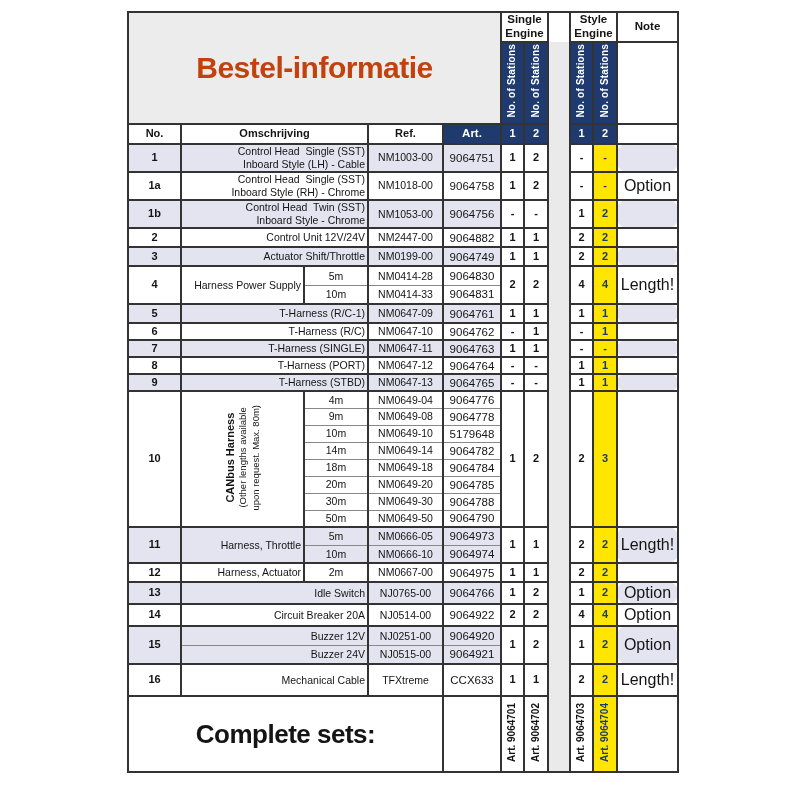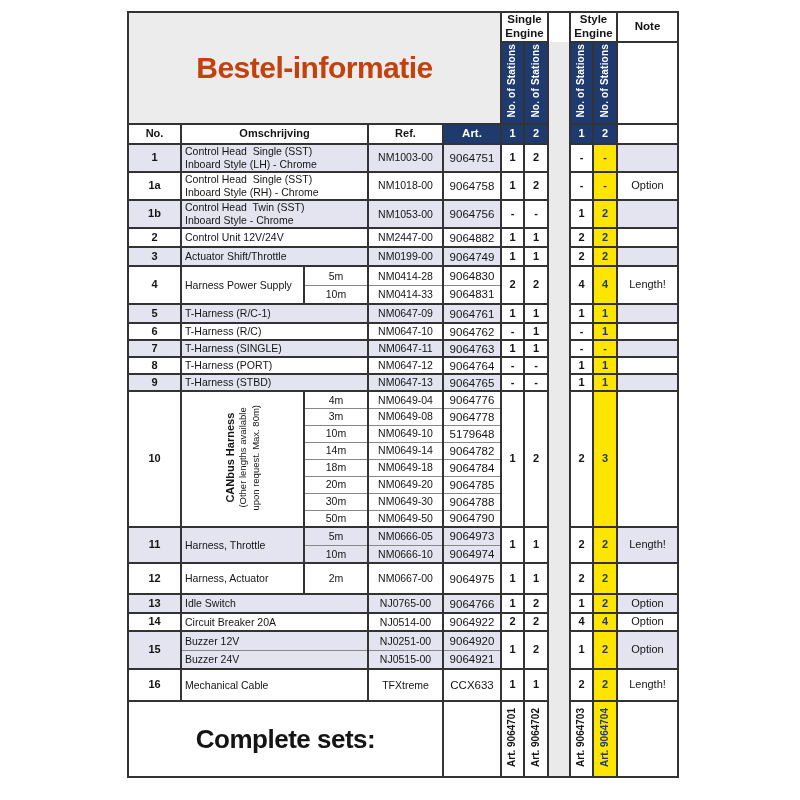--- a/index.html
+++ b/index.html
@@ -15,26 +15,26 @@
      text-align:center;vertical-align:middle;overflow:hidden;line-height:1.25;}
   .title-cell{background:var(--titlebg);font-size:30px;font-weight:700;color:#c2410c;letter-spacing:-0.5px;}
   .box{background:#fff;font-weight:700;font-size:11.5px;line-height:1.2;}
   .colh{background:#fff;font-weight:700;font-size:11px;}
   .navy{background:var(--navy);color:#fff;font-weight:700;font-size:11px;}
   .a{background:var(--lav);}
   .b{background:#fff;}
   .gap{background:var(--gap);border-top:0 none;border-bottom:0 none;}
   .gapw{background:#fff;border-top:2px solid var(--bd);border-bottom:0 none;}
   .no{font-weight:700;font-size:11px;}
-  .desc{text-align:left;padding-left:3px;}
+  .desc{text-align:right;padding-left:3px;}
   .l{display:block;white-space:pre-wrap;}
   .art{font-weight:400;font-size:11.5px;}
   .qty{background:#fff;font-weight:700;font-size:11px;}
   .yel{background:var(--yellow) !important;color:var(--navy) !important;font-weight:700;}
-  .note{font-size:11px;}
+  .note{font-size:16px;border-radius:10px;}
   .sb{border-bottom:1px solid var(--sub);}
   .st{border-top:1px solid var(--sub);}
   .vt{display:inline-block;writing-mode:vertical-rl;transform:rotate(180deg);white-space:nowrap;}
   .stations .vt{font-size:10px;font-weight:700;letter-spacing:0.2px;}
   .fart .vt{font-size:10px;font-weight:700;}
   .cb .vt div{line-height:1.3;}
   .cbname{font-weight:700;font-size:11px;}
   .cbsub{font-size:9.5px;}
   .fTitle{background:#fff;font-size:26px;font-weight:700;letter-spacing:-0.5px;}
 </style>
@@ -83,21 +83,21 @@
   <td class="gap"></td>
   <td class="navy">1</td>
   <td class="navy">2</td>
   <td class="b"></td>
 </tr>
 
 <tr style="height:28px">
   <td class="no a">1</td>
   <td class="desc a" colspan="2">
             <span class="l">Control Head  Single (SST)</span>
-            <span class="l">Inboard Style (LH) - Chrome</span>
+            <span class="l">Inboard Style (LH) - Cable</span>
           </td>
   <td class="a">NM1003-00</td>
   <td class="art a">9064751</td>
   <td class="qty">1</td>
   <td class="qty">2</td>
   <td class="gap"></td>
   <td class="qty">-</td>
   <td class="qty yel">-</td>
   <td class="note a"></td>
 </tr>
@@ -249,21 +249,21 @@
   <td class="b sb">NM0649-04</td>
   <td class="art b sb">9064776</td>
   <td class="qty" rowspan="8">1</td>
   <td class="qty" rowspan="8">2</td>
   <td class="gap" rowspan="8"></td>
   <td class="qty" rowspan="8">2</td>
   <td class="qty yel" rowspan="8">3</td>
   <td class="note b" rowspan="8"></td>
 </tr>
 <tr style="height:17px">
-  <td class="b st sb">3m</td>
+  <td class="b st sb">9m</td>
   <td class="b st sb">NM0649-08</td>
   <td class="art b st sb">9064778</td>
 </tr>
 <tr style="height:17px">
   <td class="b st sb">10m</td>
   <td class="b st sb">NM0649-10</td>
   <td class="art b st sb">5179648</td>
 </tr>
 <tr style="height:17px">
   <td class="b st sb">14m</td>
@@ -303,21 +303,21 @@
   <td class="qty" rowspan="2">2</td>
   <td class="qty yel" rowspan="2">2</td>
   <td class="note a" rowspan="2">Length!</td>
 </tr>
 <tr style="height:18px">
   <td class="a st">10m</td>
   <td class="a st">NM0666-10</td>
   <td class="art a st">9064974</td>
 </tr>
 
-<tr style="height:31px">
+<tr style="height:19px">
   <td class="no b">12</td>
   <td class="desc b">Harness, Actuator</td>
   <td class="b">2m</td>
   <td class="b">NM0667-00</td>
   <td class="art b">9064975</td>
   <td class="qty">1</td>
   <td class="qty">1</td>
   <td class="gap"></td>
   <td class="qty">2</td>
   <td class="qty yel">2</td>

